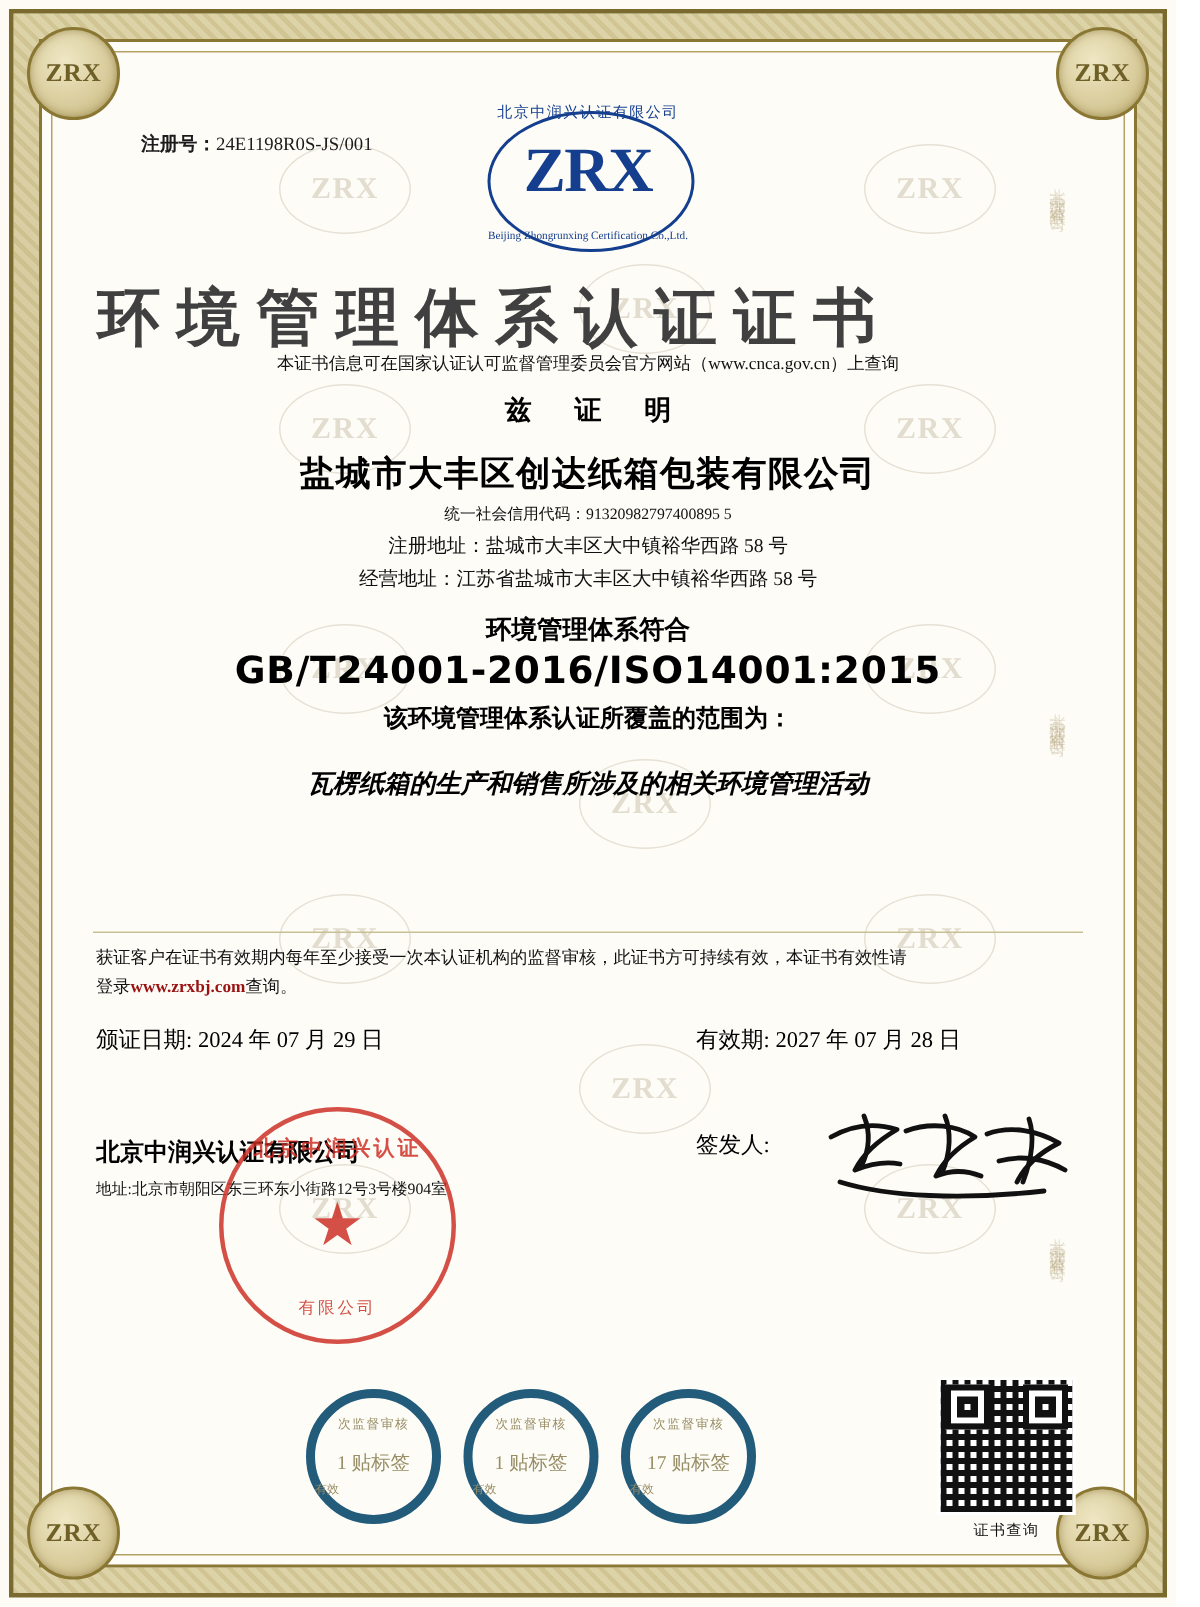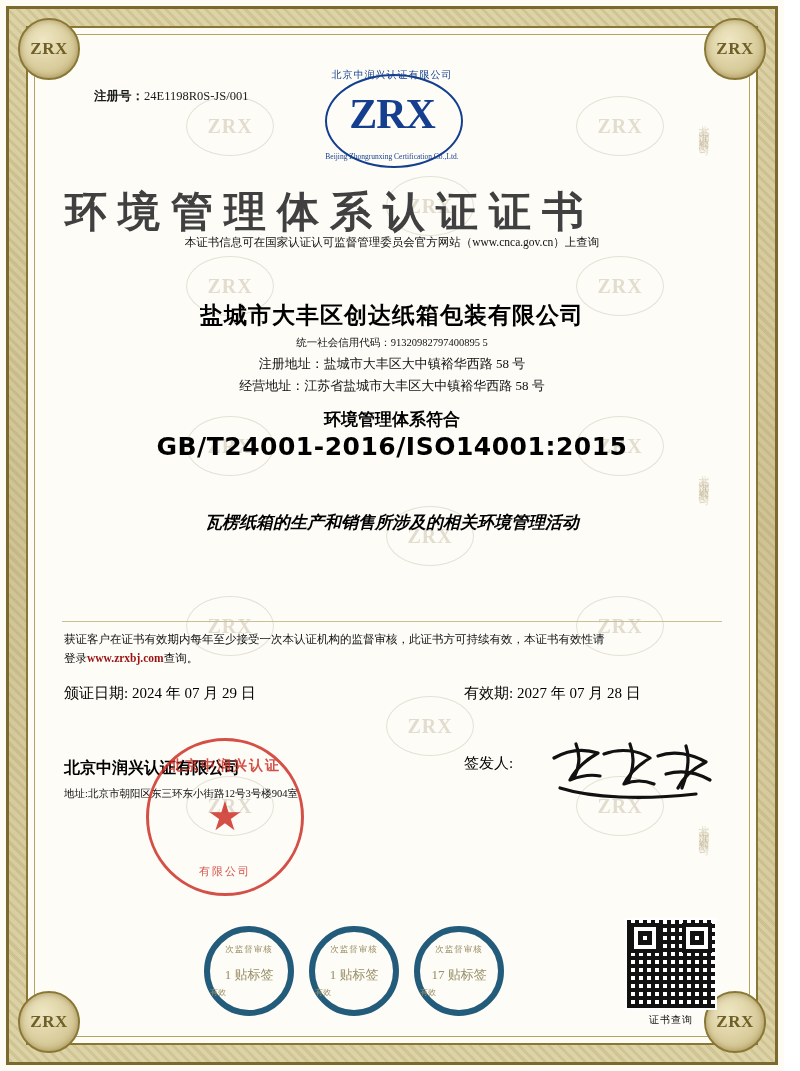--- a/index.html
+++ b/index.html
@@ -489,28 +489,30 @@
 
     <div class="logo">
       <div class="cn-arc">北京中润兴认证有限公司</div>
       <div class="ellipse"></div>
       <div class="zrx">ZRX</div>
       <div class="en-arc">Beijing Zhongrunxing Certification Co.,Ltd.</div>
     </div>
 
     <div class="main-title">环境管理体系认证证书</div>
     <div class="subtitle-note">本证书信息可在国家认证认可监督管理委员会官方网站（www.cnca.gov.cn）上查询</div>
+    <div class="hereby">兹 证 明</div>
 
     <div class="company">盐城市大丰区创达纸箱包装有限公司</div>
     <div class="credit-code">统一社会信用代码：91320982797400895 5</div>
     <div class="addr1">注册地址：盐城市大丰区大中镇裕华西路 58 号</div>
     <div class="addr2">经营地址：江苏省盐城市大丰区大中镇裕华西路 58 号</div>
 
     <div class="conform">环境管理体系符合</div>
     <div class="standard">GB/T24001-2016/ISO14001:2015</div>
+    <div class="scope-label">该环境管理体系认证所覆盖的范围为：</div>
     <div class="scope-text">瓦楞纸箱的生产和销售所涉及的相关环境管理活动</div>
 
     <div class="rule"></div>
     <div class="notice">
       <span>获证客户在证书有效期内每年至少接受一次本认证机构的监督审核，此证书方可持续有效，本证书有效性请</span><br>
       <span>登录</span><a href="#">www.zrxbj.com</a><span>查询。</span>
     </div>
 
     <div class="issue-date">
       <span>颁证日期:</span>

